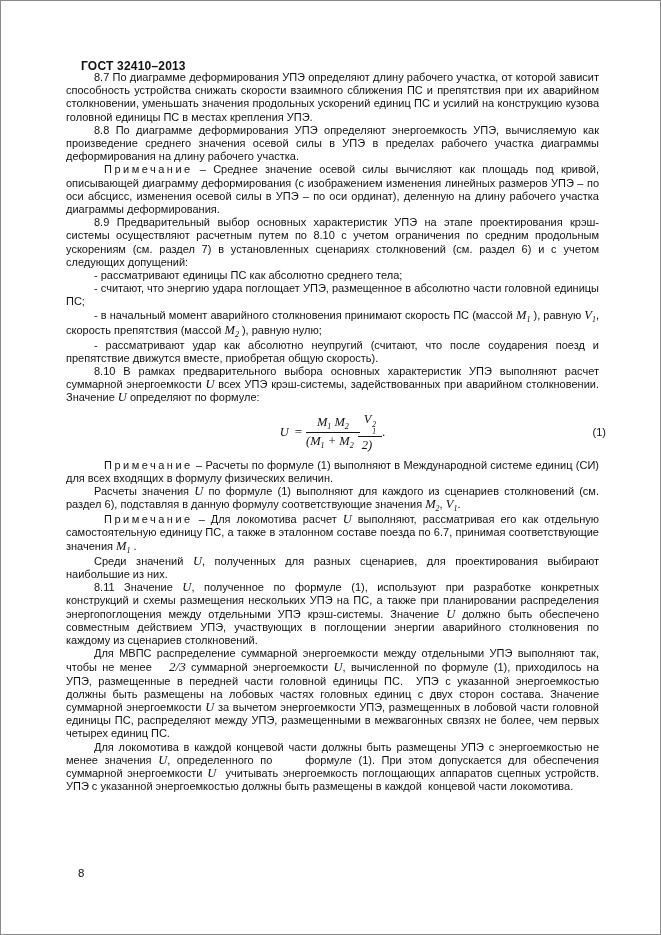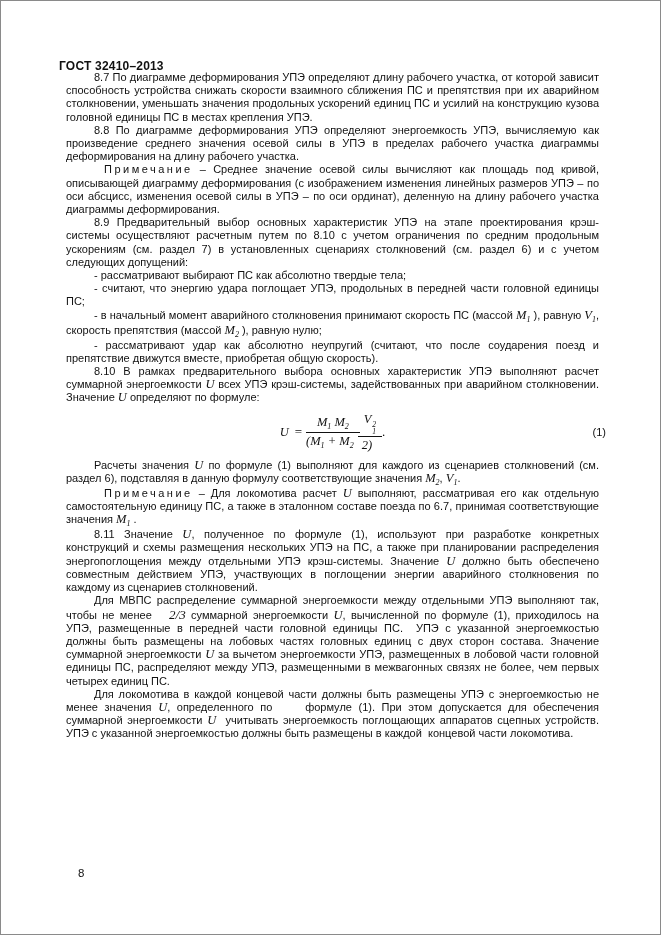--- a/index.html
+++ b/index.html
@@ -6,21 +6,21 @@
   .page {
     position:relative;
     width:659px; height:933px;
     border:1px solid #8a8a8a;
     background:#ffffff;
     font-family:"Liberation Sans", sans-serif;
     color:#111;
     overflow:hidden;
   }
   .doc-header {
-    position:absolute; top:58px; left:58px;
+    position:absolute; top:58px; left:80px;
     font-size:12px; font-weight:bold; letter-spacing:0.2px;
   }
   .doc-body {
     position:absolute; top:70px; left:65px; width:533px;
     font-size:11px; line-height:13.2px;
     text-align:justify;
   }
   .doc-body p { margin:0; text-indent:28px; }
   .note-label { letter-spacing:2.5px;margin-left:10px; }
   .mvar {
@@ -66,22 +66,22 @@
 </head>
 <body>
 
 <div class="page">
   <div class="doc-header">ГОСТ 32410–2013</div>
   <div class="doc-body">
       <p>8.7 По диаграмме деформирования УПЭ определяют длину рабочего участка, от которой зависит способность устройства снижать скорости взаимного сближения ПС и препятствия при их аварийном столкновении, уменьшать значения продольных ускорений единиц ПС и усилий на конструкцию кузова головной единицы ПС в местах крепления УПЭ.</p>
       <p>8.8 По диаграмме деформирования УПЭ определяют энергоемкость УПЭ, вычисляемую как произведение среднего значения осевой силы в УПЭ в пределах рабочего участка диаграммы деформирования на длину рабочего участка.</p>
       <p><span class="note-label">Примечание</span> – Среднее значение осевой силы вычисляют как площадь под кривой, описывающей диаграмму деформирования (с изображением изменения линейных размеров УПЭ – по оси абсцисс, изменения осевой силы в УПЭ – по оси ординат), деленную на длину рабочего участка диаграммы деформирования.</p>
       <p>8.9 Предварительный выбор основных характеристик УПЭ на этапе проектирования крэш-системы осуществляют расчетным путем по 8.10 с учетом ограничения по средним продольным ускорениям (см. раздел 7) в установленных сценариях столкновений (см. раздел 6) и с учетом следующих допущений:</p>
-      <p>- рассматривают выбирают ПС как абсолютно твердые тела;</p>
-      <p>- считают, что энергию удара поглощает УПЭ, продольных в передней части головной единицы ПС;</p>
+      <p>- рассматривают единицы ПС как абсолютно среднего тела;</p>
+      <p>- считают, что энергию удара поглощает УПЭ, размещенное в абсолютно части головной единицы ПС;</p>
       <p>- в начальный момент аварийного столкновения принимают скорость ПС (массой <span class="mvar">M<sub>1</sub></span> ), равную <span class="mvar">V<sub>1</sub></span>, скорость препятствия (массой <span class="mvar">M<sub>2</sub></span> ), равную нулю;</p>
       <p>- рассматривают удар как абсолютно неупругий (считают, что после соударения поезд и препятствие движутся вместе, приобретая общую скорость).</p>
       <p>8.10 В рамках предварительного выбора основных характеристик УПЭ выполняют расчет суммарной энергоемкости <span class="mvar">U</span> всех УПЭ крэш-системы, задействованных при аварийном столкновении. Значение <span class="mvar">U</span> определяют по формуле:</p>
       <div class="formula-row">
         <span class="formula-center">
           <span class="mvar">U</span>
           <span class="formula-tail"> = </span>
           <span class="frac">
             <span class="fnum"><span class="mvar">M<sub>1</sub></span> <span class="mvar">M<sub>2</sub></span></span>
             <span class="fden">(<span class="mvar">M<sub>1</sub></span> + <span class="mvar">M<sub>2</sub></span></span>
@@ -90,20 +90,22 @@
             <span class="fnum"><span class="mvar">V<span class="ssstack">
                   <span>2</span>
                   <span>1</span>
                 </span></span></span>
             <span class="fden">2)</span>
           </span>
           <span class="formula-tail"> .</span>
         </span>
         <span class="formula-number">(1)</span>
       </div>
+      <p><span class="note-label">Примечание</span> – Расчеты по формуле (1) выполняют в Международной системе единиц (СИ) для всех входящих в формулу физических величин.</p>
       <p>Расчеты значения <span class="mvar">U</span> по формуле (1) выполняют для каждого из сценариев столкновений (см. раздел 6), подставляя в данную формулу соответствующие значения <span class="mvar">M<sub>2</sub></span>, <span class="mvar">V<sub>1</sub></span>.</p>
       <p><span class="note-label">Примечание</span> – Для локомотива расчет <span class="mvar">U</span> выполняют, рассматривая его как отдельную самостоятельную единицу ПС, а также в эталонном составе поезда по 6.7, принимая соответствующие значения <span class="mvar">M<sub>1</sub></span> .</p>
+      <p>Среди значений <span class="mvar">U</span>, полученных для разных сценариев, для проектирования выбирают наибольшие из них.</p>
       <p>8.11 Значение <span class="mvar">U</span>, полученное по формуле (1), используют при разработке конкретных конструкций и схемы размещения нескольких УПЭ на ПС, а также при планировании распределения энергопоглощения между отдельными УПЭ крэш-системы. Значение <span class="mvar">U</span> должно быть обеспечено совместным действием УПЭ, участвующих в поглощении энергии аварийного столкновения по каждому из сценариев столкновений.</p>
       <p>Для МВПС распределение суммарной энергоемкости между отдельными УПЭ выполняют так, чтобы не менее <span class="mvar sfrac">2/3</span> суммарной энергоемкости <span class="mvar">U</span>, вычисленной по формуле (1), приходилось на УПЭ, размещенные в передней части головной единицы ПС.&nbsp; УПЭ с указанной энергоемкостью должны быть размещены на лобовых частях головных единиц с двух сторон состава. Значение суммарной энергоемкости <span class="mvar">U</span> за вычетом энергоемкости УПЭ, размещенных в лобовой части головной единицы ПС, распределяют между УПЭ, размещенными в межвагонных связях не более, чем первых четырех единиц ПС.</p>
       <p>Для локомотива в каждой концевой части должны быть размещены УПЭ с энергоемкостью не менее значения <span class="mvar">U</span>, определенного по &nbsp;&nbsp;&nbsp; формуле (1). При этом допускается для обеспечения суммарной энергоемкости <span class="mvar">U</span>&nbsp; учитывать энергоемкость поглощающих аппаратов сцепных устройств. УПЭ с указанной энергоемкостью должны быть размещены в каждой&nbsp; концевой части локомотива.</p>
     </div>
   <div class="page-number">8</div>
 </div>
 
 </body></html>

